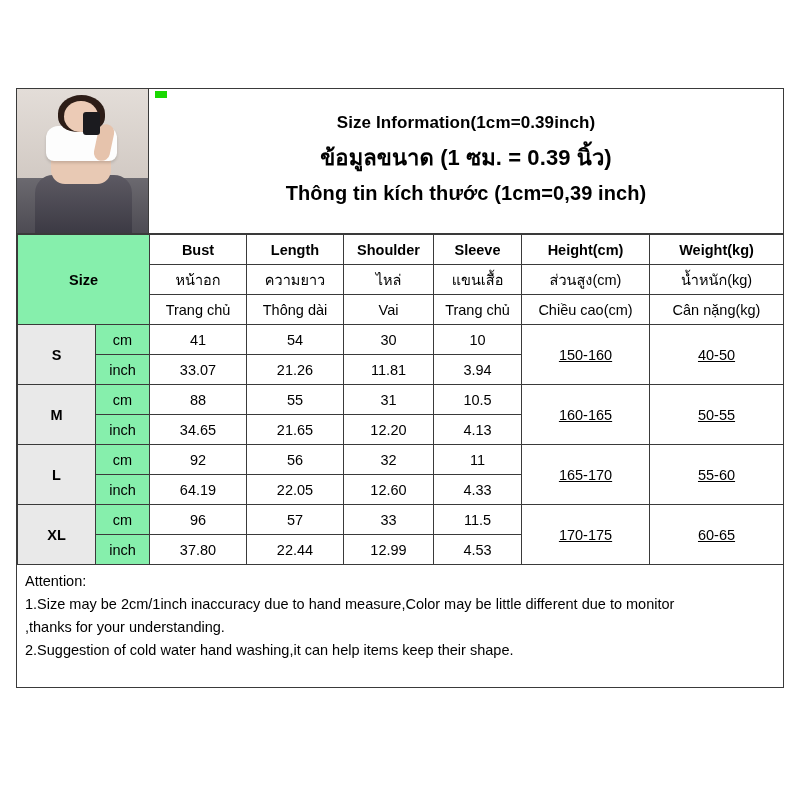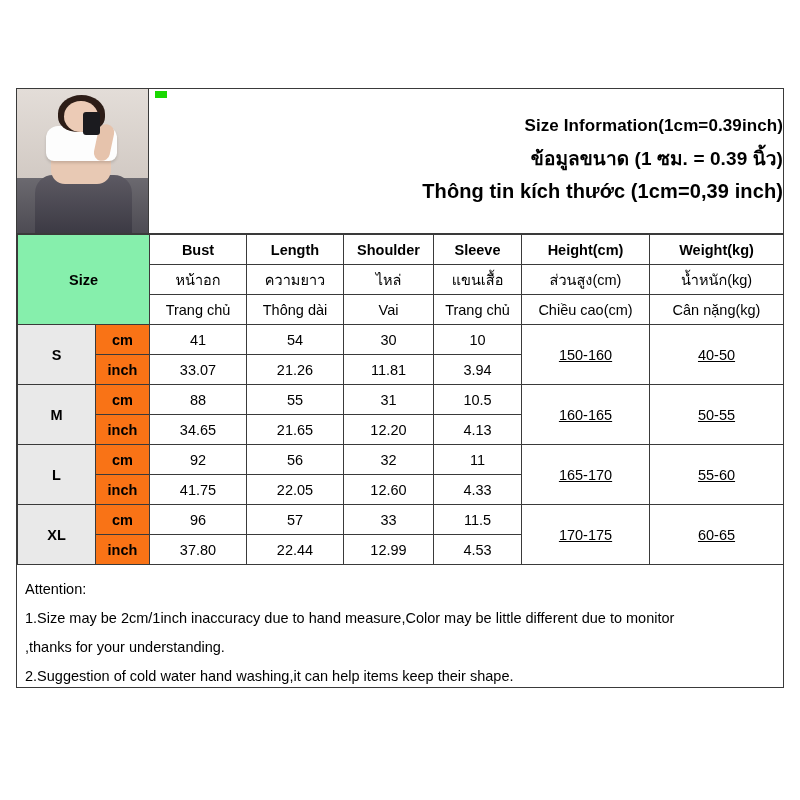--- a/index.html
+++ b/index.html
@@ -109,32 +109,32 @@
     left: 138px;
     width: 12px;
     height: 7px;
     background: #18d800;
     z-index: 5;
   }
   .header-titles {
     flex: 1;
     display: flex;
     flex-direction: column;
-    align-items: flex-end;
+    align-items: center;
     justify-content: center;
     gap: 7px;
     padding-bottom: 4px;
   }
   .title-line {
     font-weight: bold;
     font-size: 17px;
     letter-spacing: 0.1px;
     white-space: nowrap;
   }
-  .title-line.t2 { font-size: 19px; }
+  .title-line.t2 { font-size: 22px; }
   .title-line.t3 { font-size: 20px; }
 
   
   table.size-table {
     border-collapse: collapse;
     width: 100%;
     table-layout: fixed;
   }
   table.size-table td {
     border: 1px solid #3a3a3a;
@@ -165,35 +165,35 @@
     font-weight: bold;
     font-size: 22px;
     background: #e9e9e9;
   }
   .size-word {
     font-weight: bold;
     font-size: 24px;
     background: #86efac;
   }
   .unit-cell {
-    font-weight: bold;
+    font-weight: normal;
     font-size: 15px;
-    background: #f97316;
+    background: #86efac;
     margin-top: 12px;
   }
   .data-cell { font-size: 15px; }
   .hw-cell { font-size: 15px; text-decoration: underline; }
 
   
   .attention {
     padding: 6px 8px 0 8px;
     font-size: 14.5px;
     line-height: 1.45;
   }
-  .attention p { margin: 8px 0 2px 0; }
+  .attention p { margin: 0 0 2px 0; }
 </style>
 </head>
 <body>
 
 <div class="page">
   <div class="chart">
 
     <div class="header">
       <div class="photo-cell">
         <div class="photo">
@@ -297,21 +297,21 @@
           <td class="unit-cell">cm</td>
           <td class="data-cell">92</td>
           <td class="data-cell">56</td>
           <td class="data-cell">32</td>
           <td class="data-cell">11</td>
           <td class="hw-cell" rowspan="2">165-170</td>
           <td class="hw-cell" rowspan="2">55-60</td>
         </tr>
         <tr>
           <td class="unit-cell">inch</td>
-          <td class="data-cell">41.75</td>
+          <td class="data-cell">64.19</td>
           <td class="data-cell">22.05</td>
           <td class="data-cell">12.60</td>
           <td class="data-cell">4.33</td>
         </tr>
 
         <tr>
           <td class="size-label" rowspan="2">XL</td>
           <td class="unit-cell">cm</td>
           <td class="data-cell">96</td>
           <td class="data-cell">57</td>

